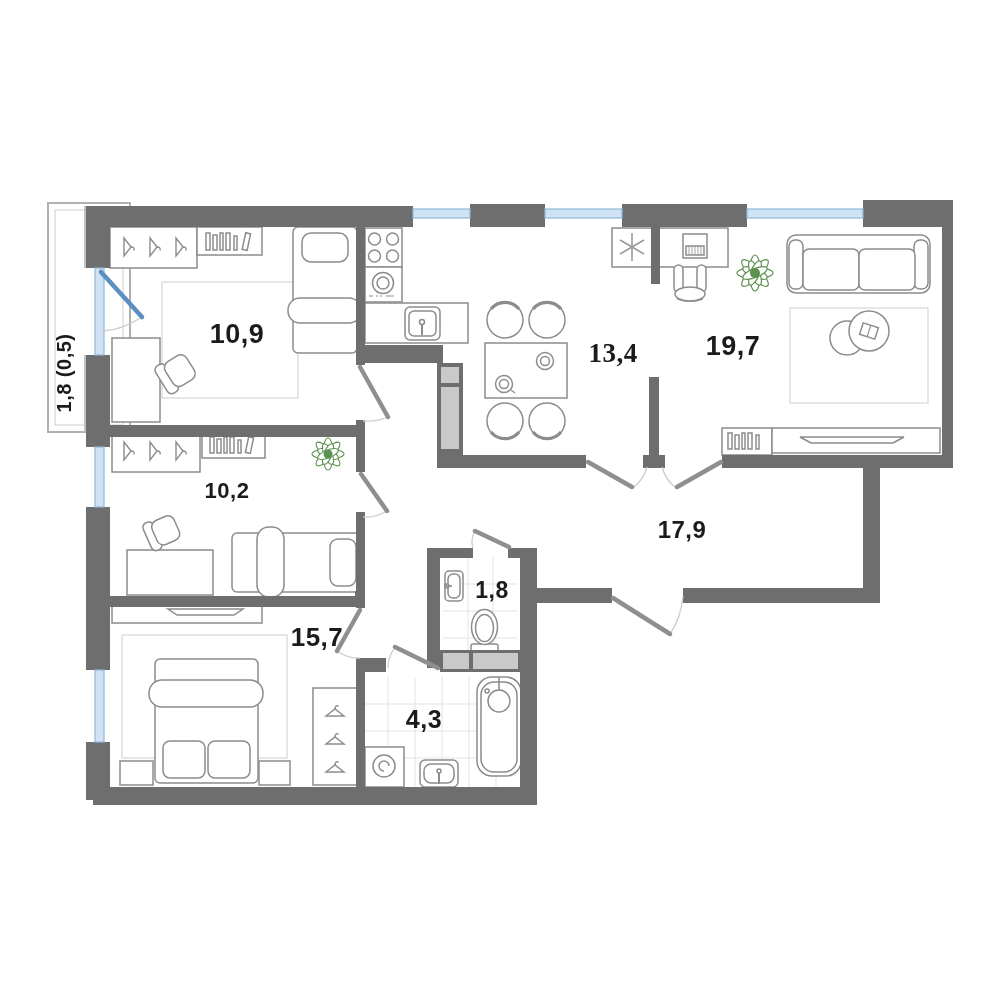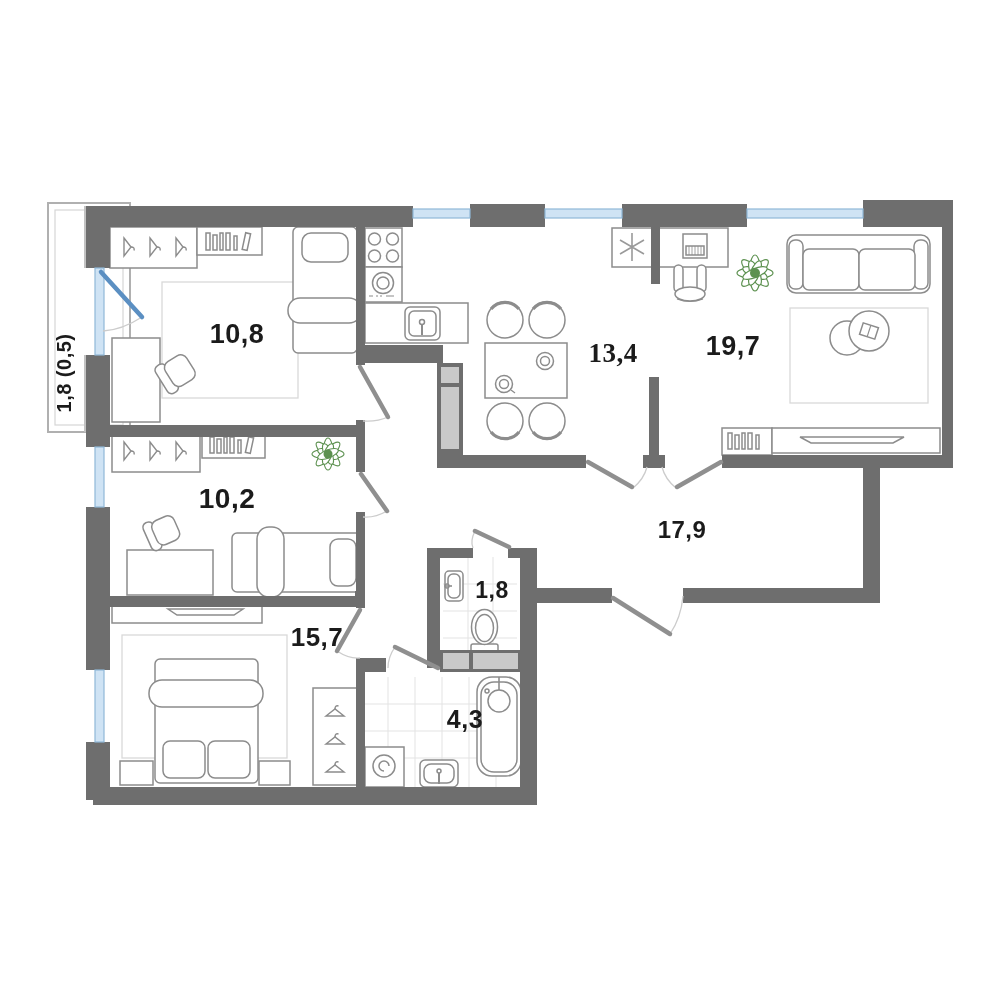--- a/index.html
+++ b/index.html
@@ -341,21 +341,21 @@
     <line x1="360" y1="610" x2="337" y2="651"></line>
     <line x1="509" y1="547" x2="475" y2="531"></line>
     <line x1="438" y1="668" x2="395" y2="647"></line>
     <line x1="588" y1="462" x2="632" y2="487"></line>
     <line x1="721" y1="462" x2="677" y2="487"></line>
     <line x1="613" y1="598" x2="670" y2="634"></line>
   </g>
 </svg>
 
   <div class="lbl rot" style="left:64px;top:373px;font-size:20px;">1,8 (0,5)</div>
-  <div class="lbl" style="left:237px;top:334px;font-size:27px;">10,8</div>
+  <div class="lbl" style="left:237px;top:334px;font-size:27px;">10,9</div>
   <div class="lbl" style="left:613px;top:353px;font-size:27px;font-family:Liberation Serif, serif;">13,4</div>
   <div class="lbl" style="left:733px;top:346px;font-size:27px;">19,7</div>
   <div class="lbl" style="left:682px;top:530px;font-size:24px;">17,9</div>
-  <div class="lbl" style="left:227px;top:491px;font-size:28px;margin-top:8px;">10,2</div>
+  <div class="lbl" style="left:227px;top:491px;font-size:22px;">10,2</div>
   <div class="lbl" style="left:317px;top:637px;font-size:26px;">15,7</div>
   <div class="lbl" style="left:492px;top:590px;font-size:23px;">1,8</div>
-  <div class="lbl" style="left:424px;top:719px;font-size:25px;margin-left:41px;">4,3</div>
+  <div class="lbl" style="left:424px;top:719px;font-size:25px;">4,3</div>
 </div>
 
 </body></html>

